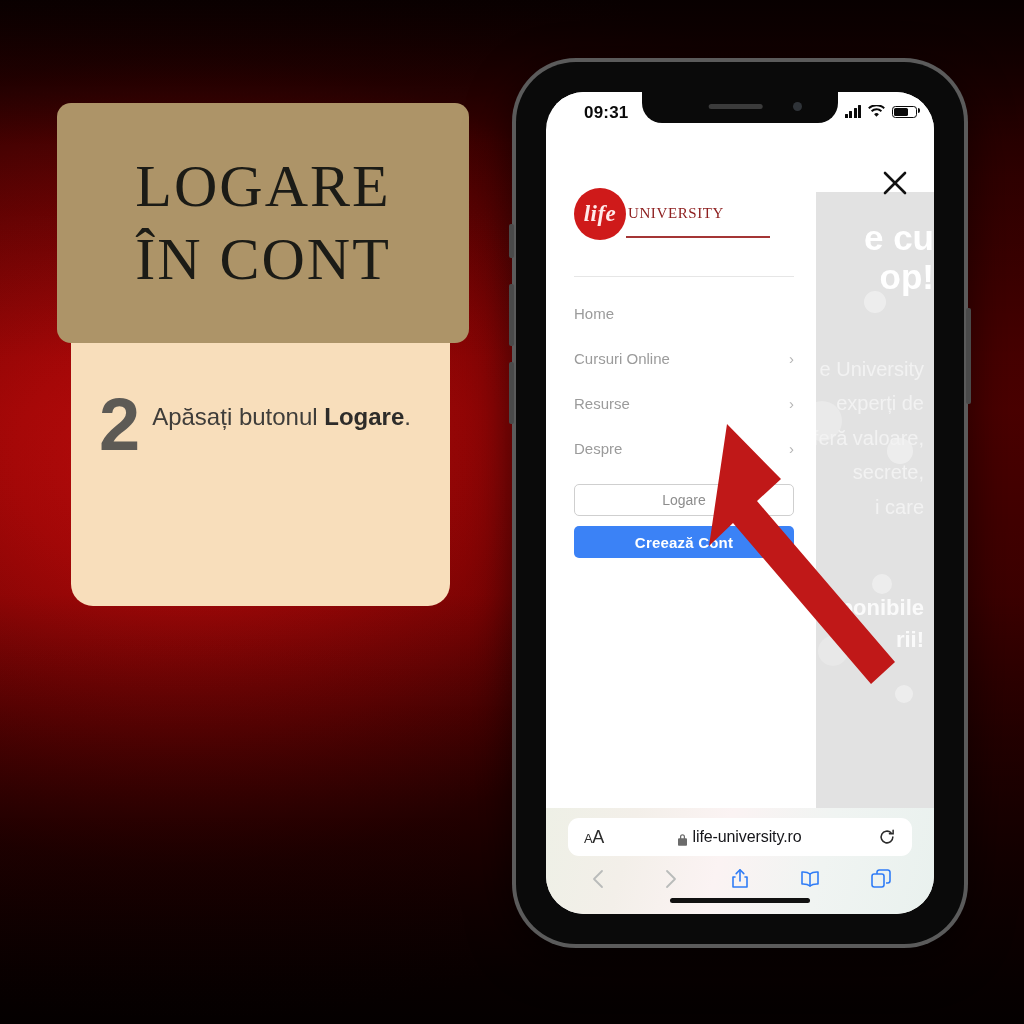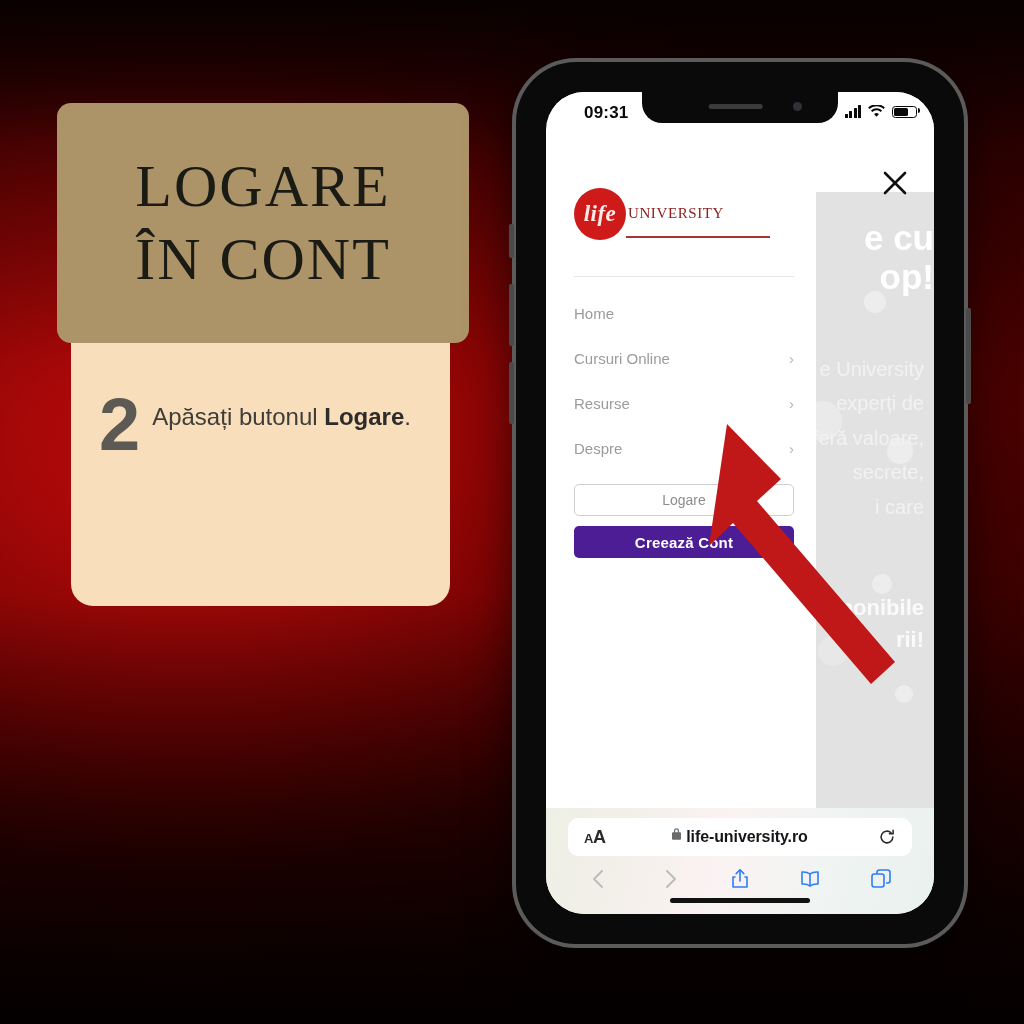--- a/index.html
+++ b/index.html
@@ -166,39 +166,38 @@
   .menu-wrap .menu-item{ margin-bottom:9px; }
   #btn-login{
     display:flex; align-items:center; justify-content:center;
     margin:18px 22px 0 28px; height:32px;
     border:1px solid #cfcfcf; border-radius:5px;
     font-size:14px; color:#8d8d8d; background:#fff;
   }
   #btn-signup{
     display:flex; align-items:center; justify-content:center;
     margin:10px 22px 0 28px; height:32px;
-    border-radius:5px; background:#4c1d95;
+    border-radius:5px; background:#3b82f6;
     font-size:15px; font-weight:700; color:#fff; letter-spacing:.2px;
   }
 
   
   #chrome{
     position:absolute; left:0; bottom:0; width:100%; height:106px; z-index:10;
     background:linear-gradient(105deg,#eef0e6 0%,#f3efe9 22%,#fbf3f3 45%,#f0f4f2 70%,#e9f1ee 100%);
-    font-weight:bold;
   }
   #urlbar{
     position:absolute; left:22px; right:22px; top:10px; height:38px;
     background:#fff; border-radius:11px; display:flex; align-items:center;
   }
   #aa{ position:absolute; left:16px; color:#2a2a2a; font-size:14px; letter-spacing:-.5px;}
   #aa .big{ font-size:18px; }
   #url{
     flex:1; text-align:center; font-size:16px; color:#16161a; letter-spacing:-.1px;
-    display:flex; align-items:flex-start; justify-content:center; gap:5px;
+    display:flex; align-items:flex-end; justify-content:center; gap:5px;
   }
   #lock{ width:9px; height:12px; position:relative; display:inline-block; }
   #lock svg{ width:100%; height:100%; display:block; }
   #reload{ position:absolute; right:16px; width:18px; height:18px; color:#2b2b2b;}
   #reload svg{ width:100%; height:100%; display:block;}
   #toolbar{
     position:absolute; left:0; top:54px; width:100%; height:34px;
     display:flex; align-items:center; justify-content:space-around; padding:0 18px;
   }
   .tb-icon{ width:24px; height:24px; color:#2f7cf6; }

